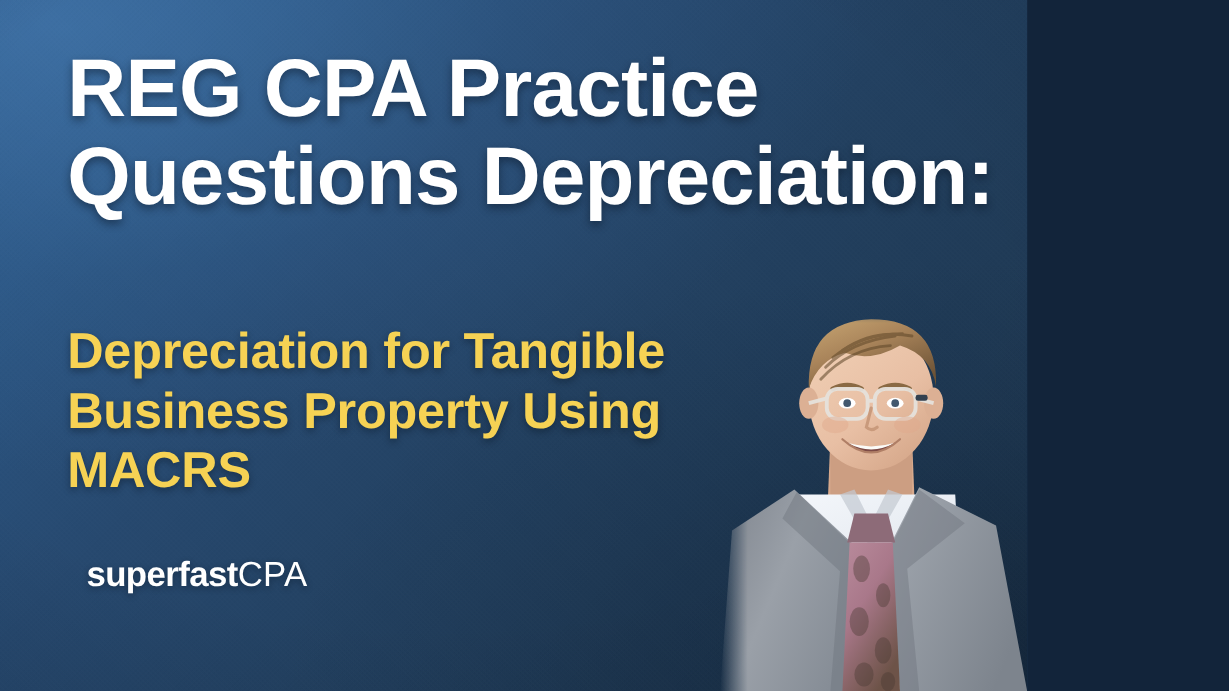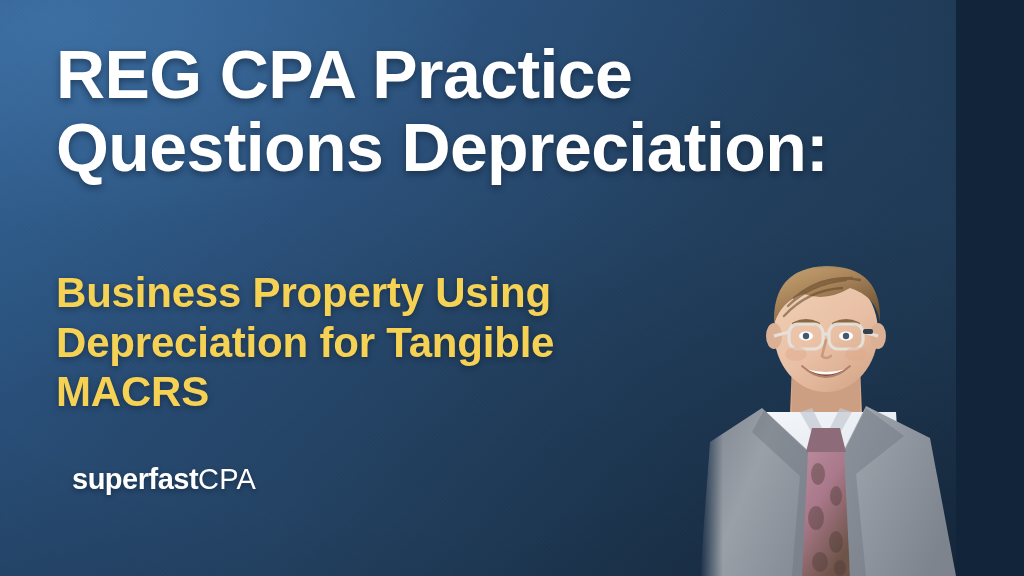--- a/index.html
+++ b/index.html
@@ -2,21 +2,21 @@
 <html><head>
 <meta charset="utf-8">
 <style>
   html, body {
     margin: 0;
     padding: 0;
     background: #12243a;
   }
   #stage {
     position: relative;
-    width: 956px;
+    width: 856px;
     height: 576px;
     overflow: hidden;
     font-family: "Liberation Sans", sans-serif;
     background: #1e3a57;
   }
 
   
   .bg-base {
     position: absolute;
     inset: 0;
@@ -137,22 +137,22 @@
   <div class="bg-vignette"></div>
 
   <div class="content">
 
     <h1 class="title">
       <span class="tline">REG CPA Practice</span>
       <span class="tline">Questions Depreciation:</span>
     </h1>
 
     <h2 class="subtitle">
+      <span class="sline">Depreciation for Tangible</span>
       <span class="sline">Business Property Using</span>
-      <span class="sline">Depreciation for Tangible</span>
       <span class="sline">MACRS</span>
     </h2>
 
     <div class="logo"><span class="lg-bold">superfast</span><span class="lg-light">CPA</span></div>
 
   </div>
 
   <div class="portrait">
     <div class="portrait-fade">
       <svg viewBox="0 0 256 330" xmlns="http://www.w3.org/2000/svg" aria-hidden="true">

